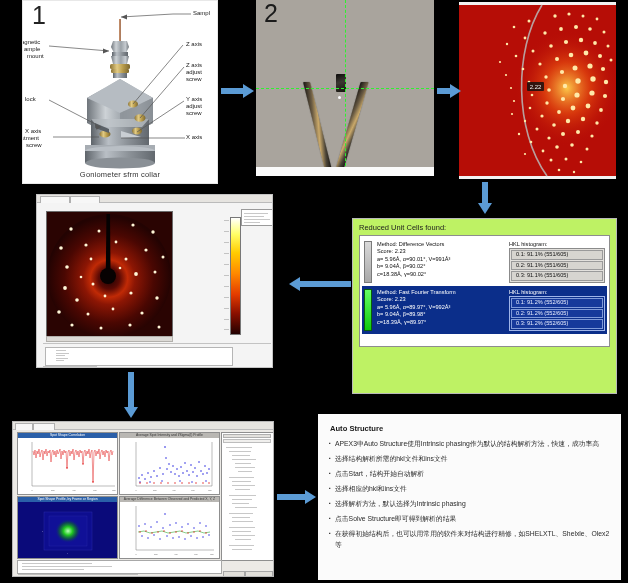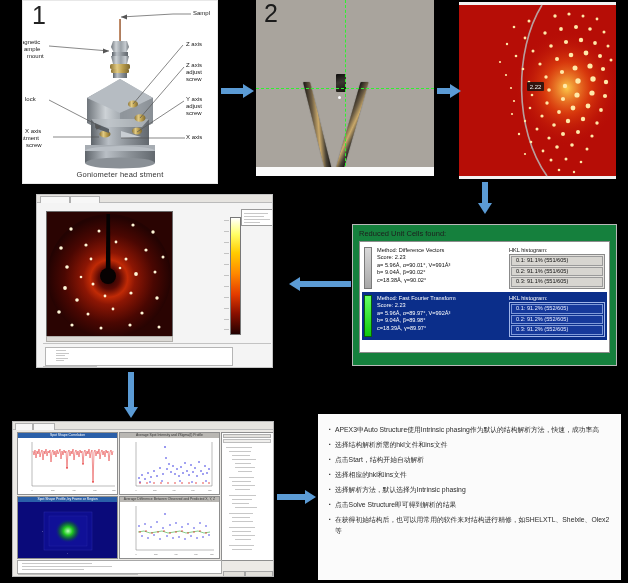--- a/index.html
+++ b/index.html
@@ -32,21 +32,21 @@
   .needle{position:absolute;background:linear-gradient(100deg,#171513 0%,#6b5c44 32%,#caa96a 55%,#4b4438 78%,#14120f 100%);}
 
   
   #panel3{left:459px;top:2px;width:157px;height:177px;background:#b60d06;}
   #panel3 .frameband{position:absolute;left:0;width:100%;height:4px;background:#f2f2f2;}
 
   
   #panel4{left:36px;top:194px;width:237px;height:174px;background:#f4f4f4;border:1px solid #c4c4c4;}
 
   
-  #panel5{left:352px;top:224px;width:265px;height:142px;background:#15803d;border:1px solid #b9b9b9;}
+  #panel5{left:352px;top:218px;width:265px;height:176px;background:#bef264;border:1px solid #b9b9b9;}
 
   
   #panel6{left:12px;top:421px;width:262px;height:156px;background:#eceae6;border:1px solid #b8b8b8;}
 
   
   #panel7{left:318px;top:414px;width:303px;height:166px;background:#fbfbfb;}
 
   
   .arrow{position:absolute;}
   .arrow .shaft{position:absolute;background:#5b9bd5;}
@@ -190,21 +190,21 @@
     <span class="lbl" style="left:163px;top:133px;">X axis</span>
 
     <span class="lbl" style="left:-2px;top:38px;">agnetic</span>
     <span class="lbl" style="left:1px;top:45px;">ample</span>
     <span class="lbl" style="left:4px;top:52px;">mount</span>
     <span class="lbl" style="left:-4px;top:95px;">is lock</span>
     <span class="lbl" style="left:2px;top:127px;">X axis</span>
     <span class="lbl" style="left:-2px;top:134px;">stment</span>
     <span class="lbl" style="left:3px;top:141px;">screw</span>
 
-    <div class="caption">Goniometer head stment</div>
+    <div class="caption">Goniometer sfrm collar</div>
   </div>
 
   <div class="panel" id="panel2">
     <div class="num">2</div>
 
     <div class="needle" style="left:58px;top:82px;width:7px;height:88px;transform:skewX(14deg);
                 border-radius:1px;box-shadow:0 0 1px rgba(0,0,0,.6);"></div>
     <div class="needle" style="left:92px;top:82px;width:8px;height:88px;transform:skewX(-16deg);
                 border-radius:1px;box-shadow:0 0 1px rgba(0,0,0,.6);"></div>
     <div style="position:absolute;left:80px;top:74px;width:10px;height:18px;
@@ -699,20 +699,21 @@
     </div>
     <div class="tinyline" style="left:5px;top:152px;width:120px;"></div>
     <div style="position:absolute;left:210px;top:149px;width:20px;height:5px;background:#e0ded9;border:1px solid #a6a6a6;"></div>
     <div style="position:absolute;left:232px;top:149px;width:26px;height:5px;background:#e0ded9;border:1px solid #a6a6a6;"></div>
     <span class="sr-only">Now running: integration run  1 of 1 -- frames named: pr1n20-ncds 00_0000_01.sfrm</span>
     <span class="sr-only">Integration Parameters</span>
   </div>
 
   <div class="panel" id="panel7">
     <div class="inner">
+      <div class="it-h">Auto Structure</div>
       <div class="it-li">APEX3中Auto Structure使用Intrinsic phasing作为默认的结构解析方法，快速，成功率高</div>
       <div class="it-li">选择结构解析所需的hkl文件和ins文件</div>
       <div class="it-li">点击Start，结构开始自动解析</div>
       <div class="it-li">选择相应的hkl和ins文件</div>
       <div class="it-li">选择解析方法，默认选择为Intrinsic phasing</div>
       <div class="it-li">点击Solve Structure即可得到解析的结果</div>
       <div class="it-li">在获得初始结构后，也可以用常用的软件来对结构进行精修，如SHELXTL、Shelxle、Olex2等</div>
     </div>
   </div>
 

